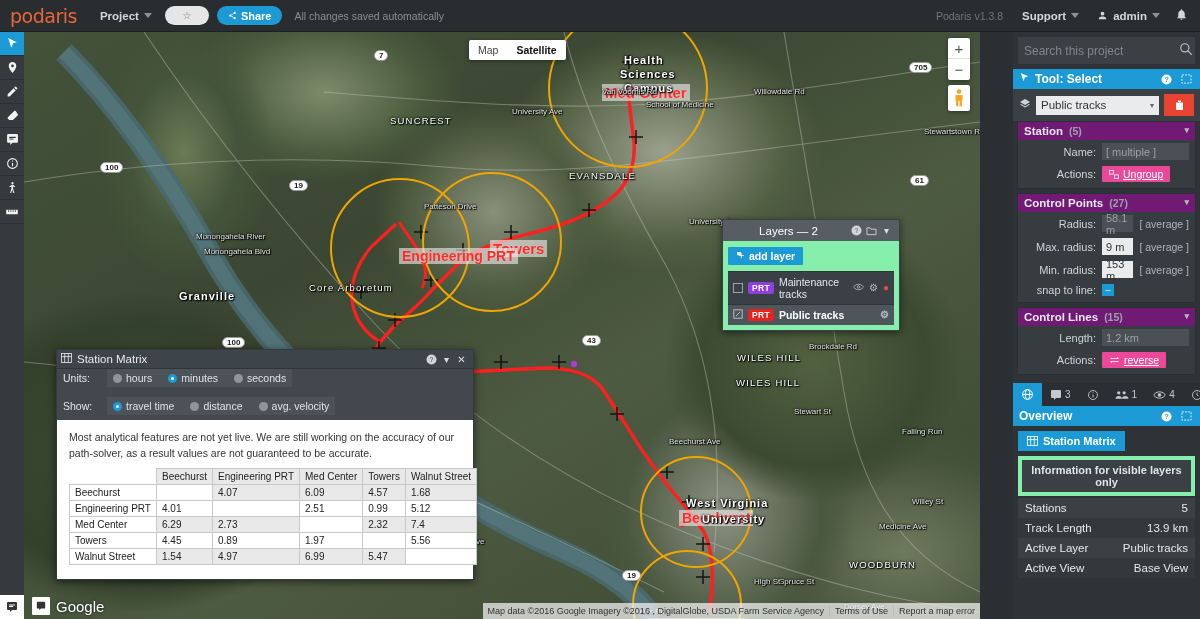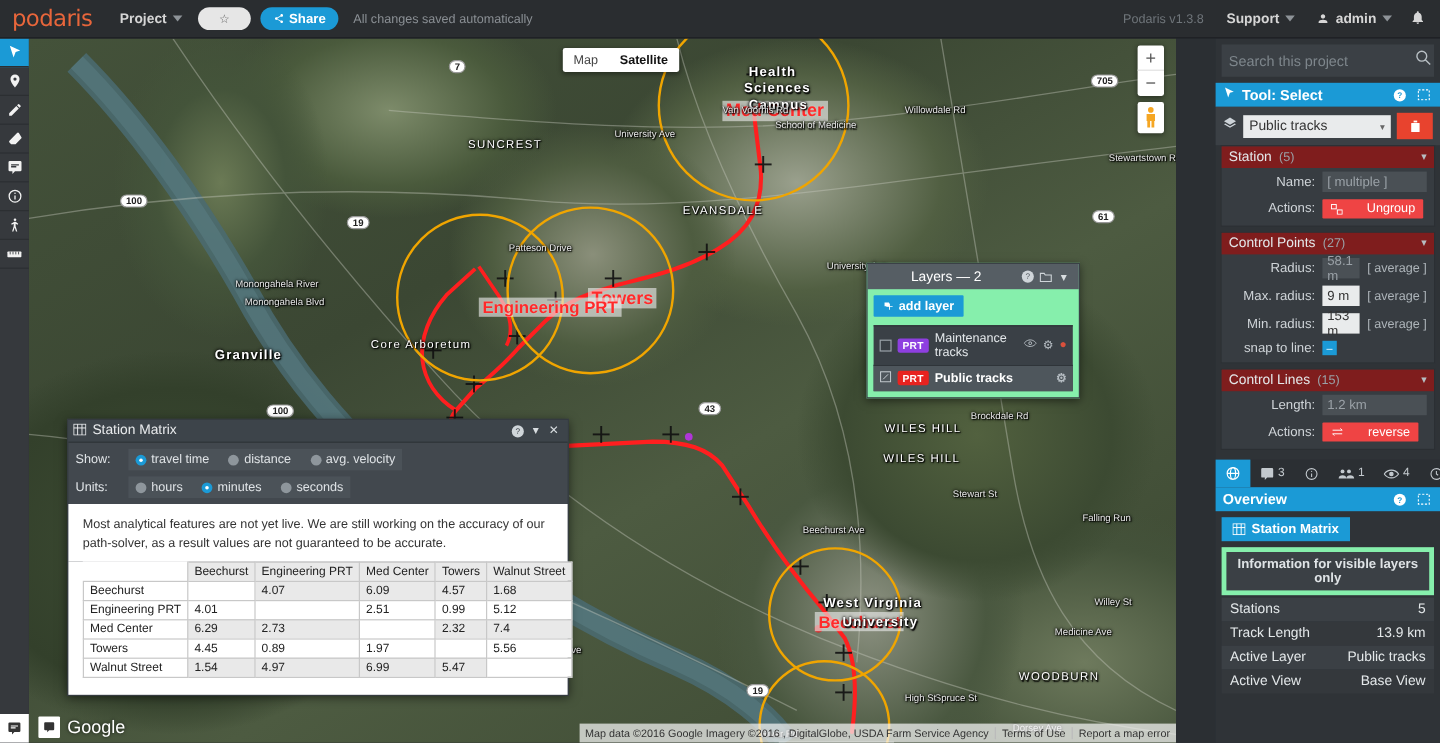--- a/index.html
+++ b/index.html
@@ -270,37 +270,37 @@
   .del-btn {
     width: 30px; height: 22px; background: #e8432e; color: #fff;
     display: flex; align-items: center; justify-content: center; cursor: pointer;
     font-size: 11px;
   }
   .grp {
     background: #373c41; margin: 0 4px 4px 4px; border: 1px solid #2b2f33;
   }
   .grp-head {
     display: flex; align-items: flex-start; padding: 3px 6px; font-size: 11.5px;
-    color: #e4e8ea; background: #7f1d1d; cursor: pointer;
+    color: #e4e8ea; background: #701a75; cursor: pointer; font-weight: bold;
   }
   .grp-head .cnt { color: #9aa1a7; margin-left: 6px; font-size: 10.5px; }
   .grp-head .chev { margin-left: auto; color: #b6bdc2; font-size: 9px; }
   .field {
     display: flex; align-items: center; padding: 3px 6px; font-size: 11px; gap: 6px;
   }
   .field .flab { width: 72px; text-align: right; color: #cfd4d8; }
   .finput {
     flex: 1; background: #e9ebec; color: #333; height: 17px; font-size: 11px;
     display: flex; align-items: center; padding: 0 4px;
   }
   .finput.placeholder { background: #4a5055; color: #9aa1a7; }
   .favg { color: #aeb5ba; font-size: 10.5px; white-space: nowrap; }
   .chip {
-    background: #ef4444; color: #fff; font-size: 10.5px; padding: 2px 7px;
-    display: inline-flex; gap: 20px; align-items: center; cursor: pointer; border-radius: 1px;
+    background: #ec4899; color: #fff; font-size: 10.5px; padding: 2px 7px;
+    display: inline-flex; gap: 4px; align-items: center; cursor: pointer; border-radius: 1px; text-decoration: underline;
   }
   .snapbox {
     width: 12px; height: 12px; background: #1b9ad6; color: #fff;
     display: flex; align-items: center; justify-content: center; font-size: 9px;
     cursor: pointer;
   }
   .tabs {
     display: flex; align-items: center; background: #2b2f33; height: 23px;
     margin-top: 4px;
   }
@@ -700,52 +700,52 @@
       <span class="hbtn">
         <svg width="11" height="11" viewBox="0 0 24 24" fill="#cfd5d9">
             <circle cx="12" cy="12" r="11"></circle>
             <text x="12" y="17" font-size="15" text-anchor="middle" fill="#3d444a" font-family="Liberation Sans">?</text>
           </svg>
       </span>
       <span class="hbtn">▾</span>
       <span class="hbtn">✕</span>
     </div>
 
+    <div class="opt-row" style="padding-top:0">
+      <span class="lab">Units:</span>
+      <span class="radio-grp">
+        <span class="radio">
+          <span class="rdot"></span>
+          <span>hours</span>
+        </span>
+        <span class="radio">
+          <span class="rdot on"></span>
+          <span>minutes</span>
+        </span>
+        <span class="radio">
+          <span class="rdot"></span>
+          <span>seconds</span>
+        </span>
+      </span>
+    </div>
+
     <div class="opt-row">
       <span class="lab">Show:</span>
       <span class="radio-grp">
         <span class="radio">
           <span class="rdot on"></span>
           <span>travel time</span>
         </span>
         <span class="radio">
           <span class="rdot"></span>
           <span>distance</span>
         </span>
         <span class="radio">
           <span class="rdot"></span>
           <span>avg. velocity</span>
-        </span>
-      </span>
-    </div>
-
-    <div class="opt-row" style="padding-top:0">
-      <span class="lab">Units:</span>
-      <span class="radio-grp">
-        <span class="radio">
-          <span class="rdot"></span>
-          <span>hours</span>
-        </span>
-        <span class="radio">
-          <span class="rdot on"></span>
-          <span>minutes</span>
-        </span>
-        <span class="radio">
-          <span class="rdot"></span>
-          <span>seconds</span>
         </span>
       </span>
     </div>
 
     <div class="mnote">Most analytical features are not yet live. We are still working on the accuracy of our path-solver, as a result values are not guaranteed to be accurate.</div>
 
     <div class="mtable-wrap">
       <table class="matrix">
         <thead>
             <tr id="matrix-head">

